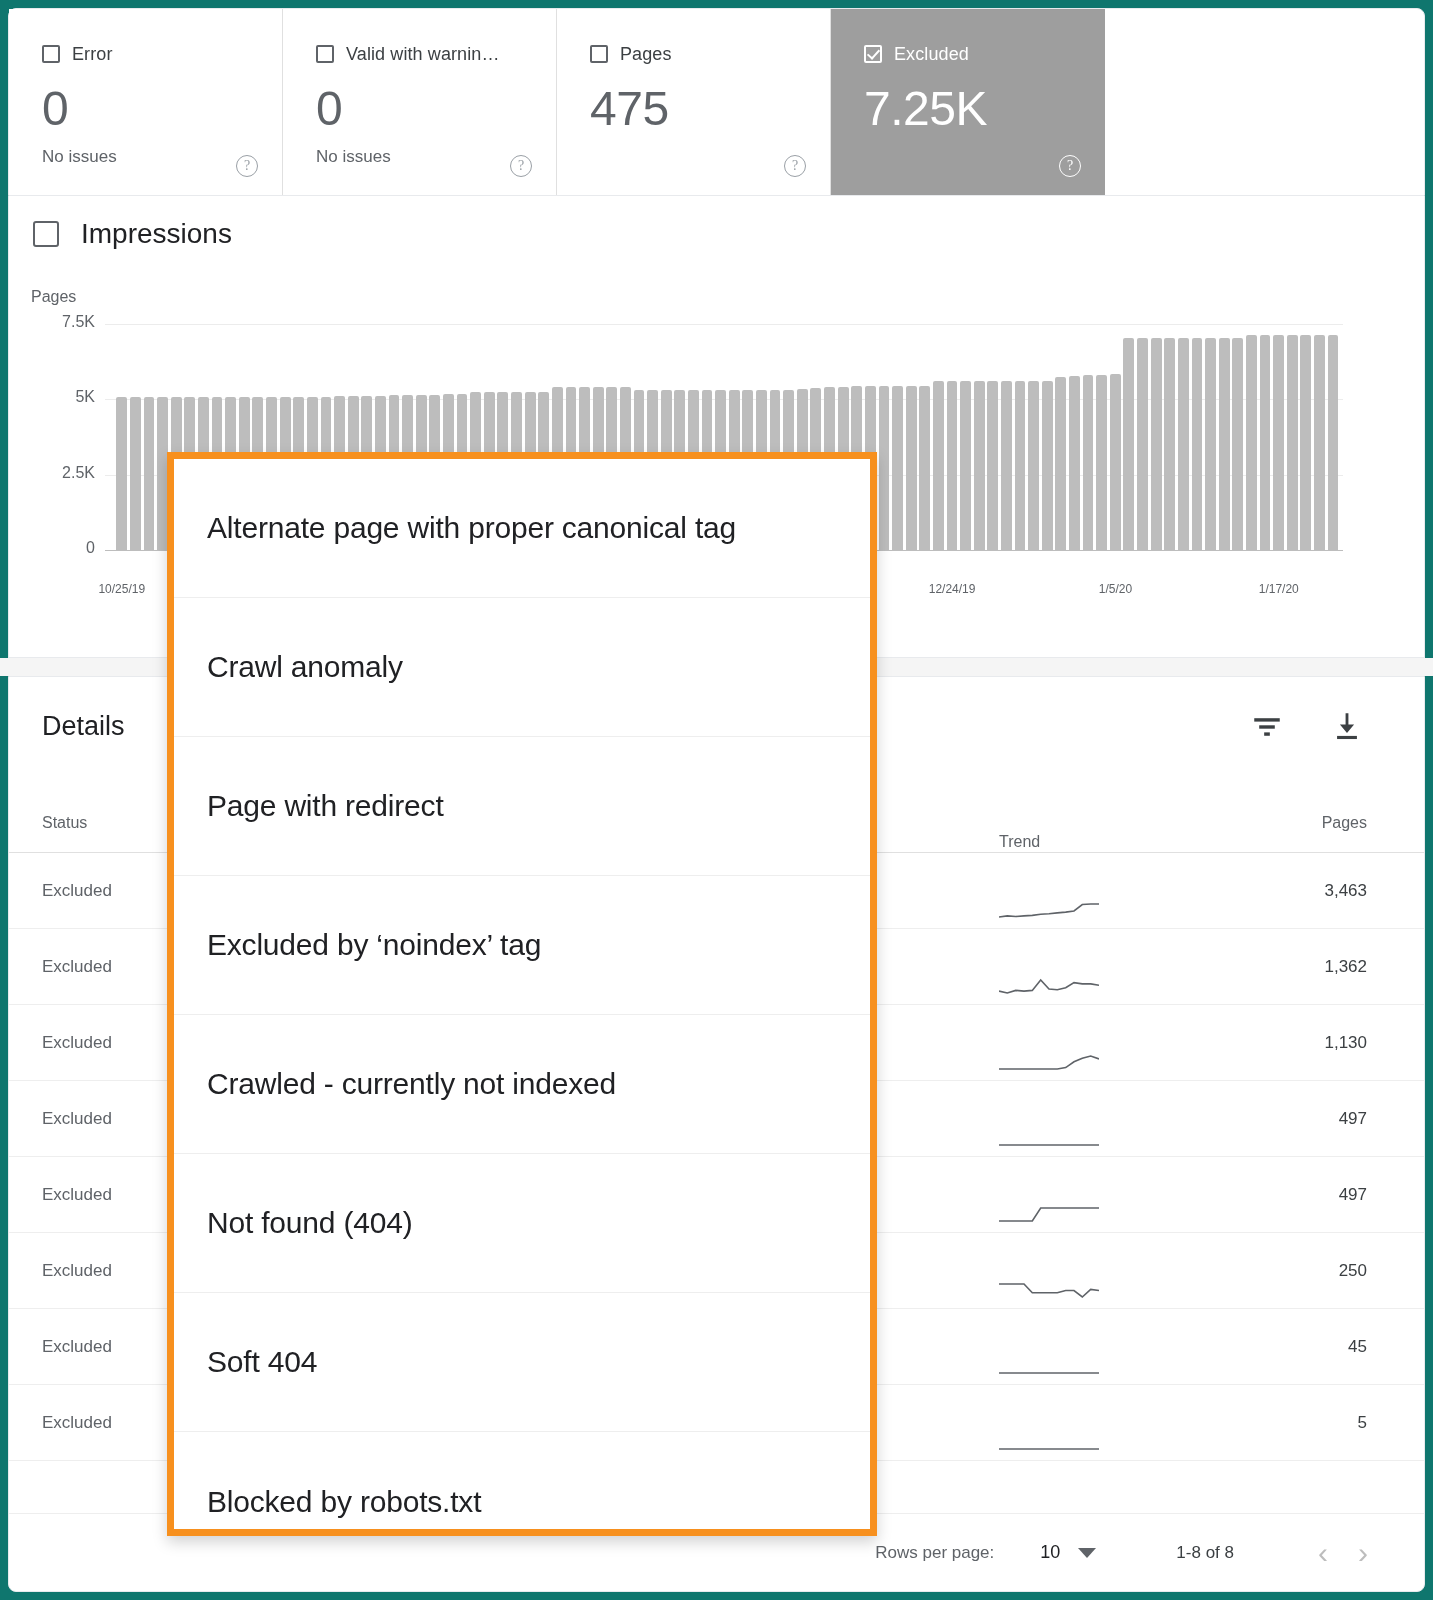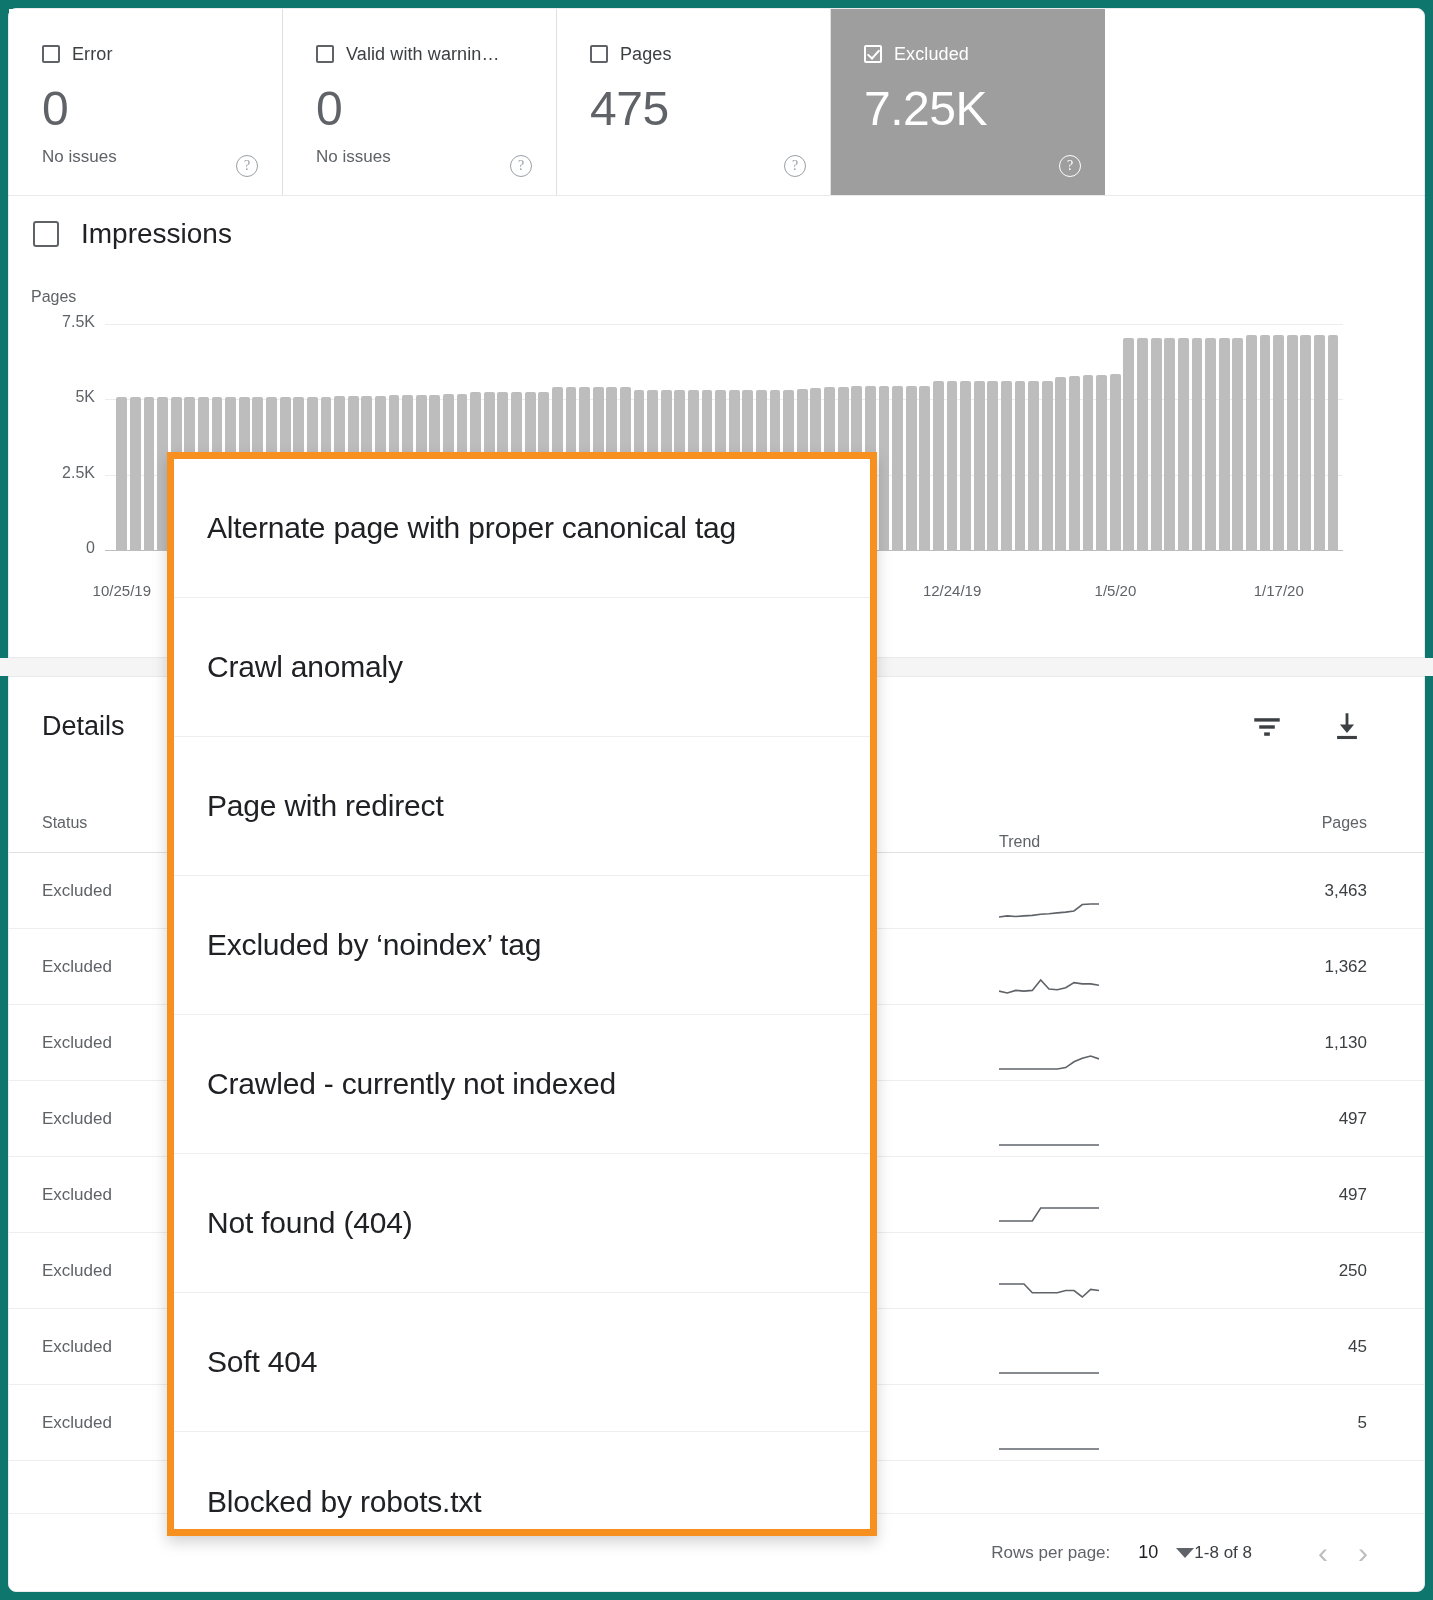--- a/index.html
+++ b/index.html
@@ -79,21 +79,21 @@
   .chart-area { position: absolute; left: 0; top: 88px; width: 1417px; height: 370px; }
   .y-axis-title { position: absolute; left: 22px; top: 4px; font-size: 16px; color: #5f6368; }
   .ytick { position: absolute; right: 0; font-size: 16px; color: #5f6368; text-align: right; width: 86px; }
   .gridline { position: absolute; left: 96px; width: 1238px; height: 1px; background: #ececec; }
   .axisline { position: absolute; left: 96px; width: 1238px; height: 1px; background: #bdbdbd; }
   .bars {
     position: absolute; left: 106px; bottom: 0; width: 1225px; height: 226px;
     display: flex; align-items: flex-end; gap: 0;
   }
   .bar { flex: 1 1 0; background: #bdbdbd; border-radius: 2px 2px 0 0; margin: 0 1.4px; }
-  .xtick { position: absolute; top: 0; font-size: 15px; color: #5f6368; transform: translateX(-50%); white-space: nowrap; }
+  .xtick { position: absolute; top: 0; font-size: 12px; color: #5f6368; transform: translateX(-50%); white-space: nowrap; }
 
   
   .panel-gap { position: absolute; left: 0; top: 658px; width: 1433px; height: 18px; background: #f5f5f5; }
 
   
   .details-panel {
     position: absolute; left: 8px; top: 676px; width: 1417px; height: 916px;
     background: #fff; border: 1px solid #e8eaed; border-radius: 0 0 8px 8px;
   }
   .details-title { position: absolute; left: 33px; top: 34px; font-size: 27px; color: #202124; }
@@ -111,28 +111,28 @@
   .sort-arrow { font-size: 17px; color: #3c4043; }
 
   .tr { display: flex; height: 76px; align-items: center; border-bottom: 1px solid #eeeeee; }
   .td { font-size: 17px; color: #5f6368; }
   .td.pages { color: #3c4043; }
   .spark { width: 100px; height: 22px; display: block; }
 
   .footer {
     position: absolute; left: 0; bottom: 0; width: 1415px; height: 78px;
     border-top: 1px solid #eeeeee;
-    display: flex; align-items: center; justify-content: flex-end; gap: 0;
+    display: flex; align-items: center; justify-content: flex-end; gap: 18px;
     padding-right: 56px;
   }
   .foot-label { font-size: 17px; color: #5f6368; }
   .rows-select { display: flex; align-items: center; gap: 18px; margin-left: 28px; cursor: pointer; }
   .rows-value { font-size: 18px; color: #202124; }
   .caret { width: 0; height: 0; border-left: 9px solid transparent; border-right: 9px solid transparent; border-top: 10px solid #5f6368; }
-  .range-label { font-size: 17px; color: #3c4043; }
+  .range-label { font-size: 17px; color: #3c4043; margin-left: 62px; }
   .pager { display: flex; gap: 30px; margin-left: 66px; }
   .chev { font-size: 30px; color: #bdbdbd; cursor: pointer; line-height: 30px; font-family: "Liberation Sans", sans-serif; }
 
   
   .overlay {
     position: absolute; left: 167px; top: 452px; width: 710px; height: 1084px;
     border: 7px solid #f7901e; background: #ffffff;
     box-shadow: 0 6px 14px rgba(0,0,0,.18);
     overflow: hidden;
   }

